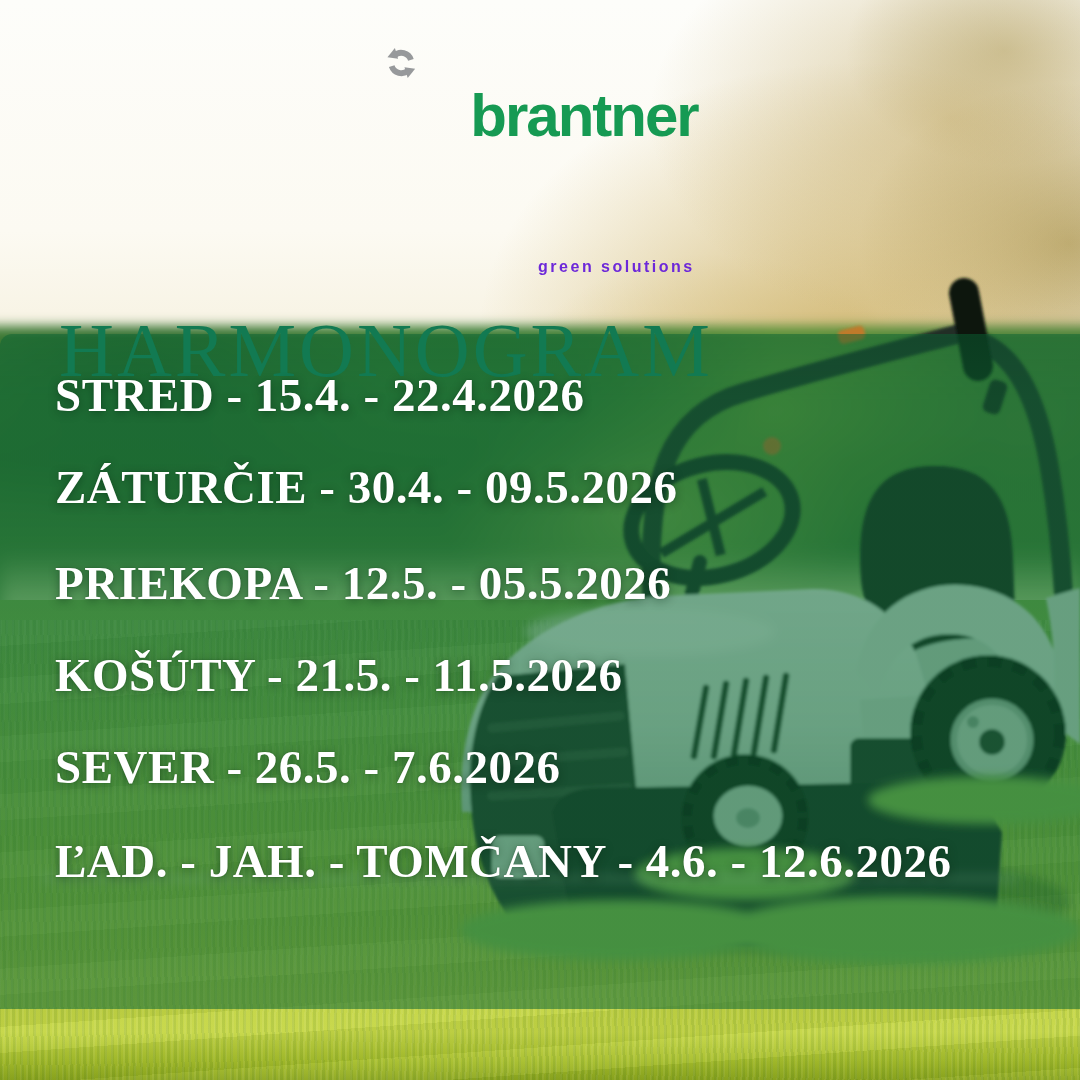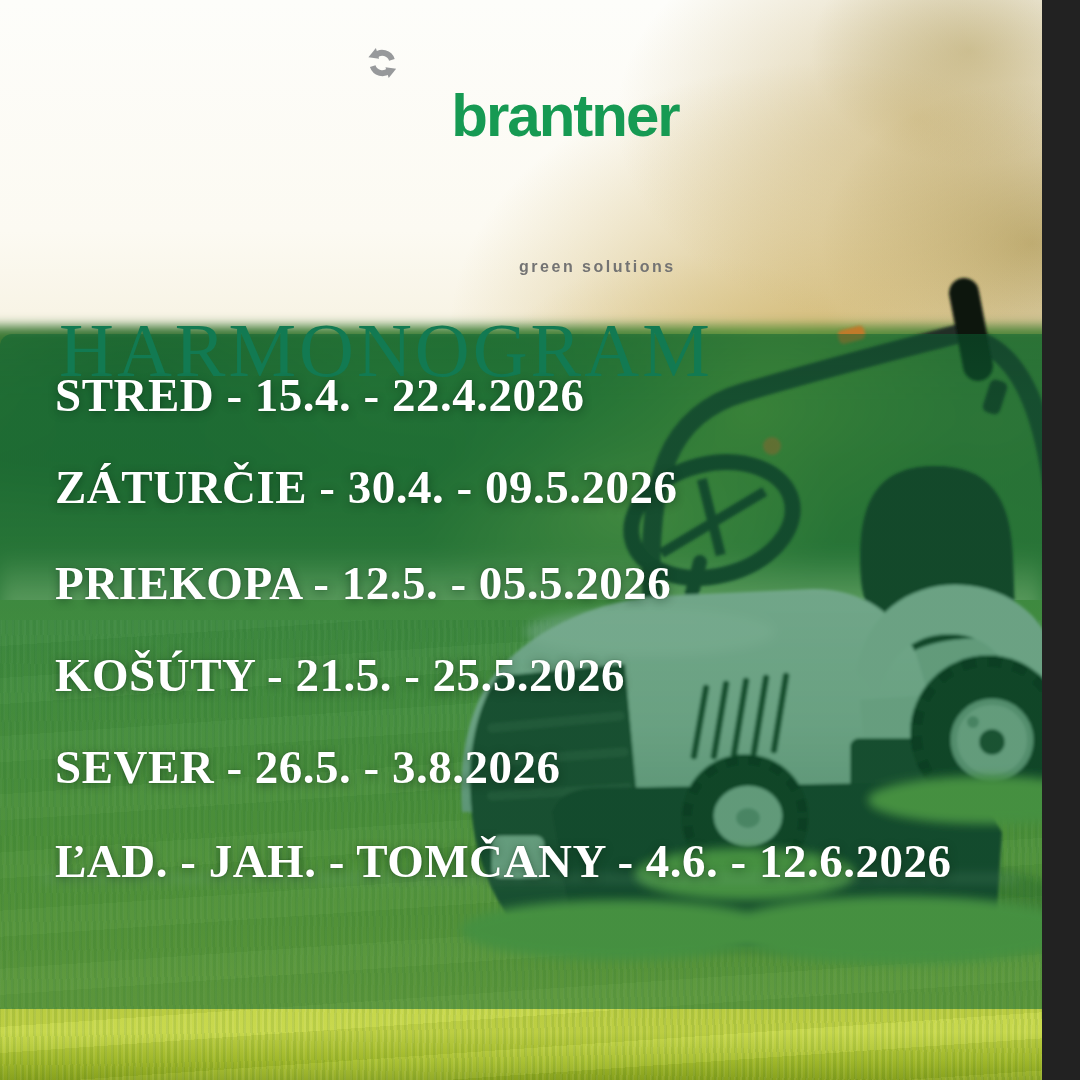--- a/index.html
+++ b/index.html
@@ -1,18 +1,18 @@
 <!DOCTYPE html>
 <html><head>
 <meta charset="utf-8">
 <style>
   html,body{margin:0;padding:0;background:#222;}
   .canvas{
-    position:relative;width:1004px;height:1080px;overflow:hidden;
-    font-family:"Liberation Serif",serif;background:#fdfdfa;padding-left:38px;
+    position:relative;width:1080px;height:1080px;overflow:hidden;
+    font-family:"Liberation Serif",serif;background:#fdfdfa;
   }
   
   .layer{position:absolute;}
   .sky{
     left:0;right:0;top:0;height:420px;
     background:
       radial-gradient(430px 300px at 88% 28%, rgba(186,158,82,.50), rgba(186,158,82,0) 70%),
       radial-gradient(520px 380px at 79% 80%, rgba(203,174,96,.78), rgba(203,174,96,0) 72%),
       radial-gradient(300px 230px at 99% 58%, rgba(148,128,58,.62), rgba(148,128,58,0) 70%),
       radial-gradient(280px 210px at 66% 98%, rgba(216,192,112,.55), rgba(216,192,112,0) 75%),
@@ -62,21 +62,21 @@
     position:absolute;left:50%;top:26px;transform:translateX(-50%);
     font-family:"Liberation Sans",sans-serif;width:auto;text-align:left;
   }
   .wordmark{
     position:relative;font-weight:700;font-size:60px;line-height:60px;
     letter-spacing:-2px;color:#169a53;white-space:pre;
   }
   .swirl{position:absolute;left:3px;top:21px;width:32px;height:32px;}
   .tagline{
     margin-top:-8px;text-align:right;padding-right:3px;
-    font-size:16px;font-weight:700;letter-spacing:2.5px;color:#737373;white-space:pre;
+    font-size:16px;font-weight:700;letter-spacing:2.5px;color:#6d28d9;white-space:pre;
   }
   
   .title{
     position:absolute;left:55px;top:126px;margin:4px;
     font-weight:400;color:#127a52;font-size:76px;line-height:88px;
     letter-spacing:3px;white-space:pre;
   }
   
   .schedule{position:absolute;inset:0;}
   .row{
@@ -215,18 +215,18 @@
   </header>
 
   <h1 class="title">
     <div>HARMONOGRAM</div>
   </h1>
 
   <main class="schedule">
     <div class="row">STRED - 15.4. - 22.4.2026</div>
     <div class="row">ZÁTURČIE - 30.4. - 09.5.2026</div>
     <div class="row">PRIEKOPA - 12.5. - 05.5.2026</div>
-    <div class="row">KOŠÚTY - 21.5. - 25.5.2026</div>
-    <div class="row">SEVER - 26.5. - 3.8.2026</div>
+    <div class="row">KOŠÚTY - 21.5. - 11.5.2026</div>
+    <div class="row">SEVER - 26.5. - 7.6.2026</div>
     <div class="row">ĽAD. - JAH. - TOMČANY - 4.6. - 12.6.2026</div>
   </main>
 
 </div>
 
 </body></html>

